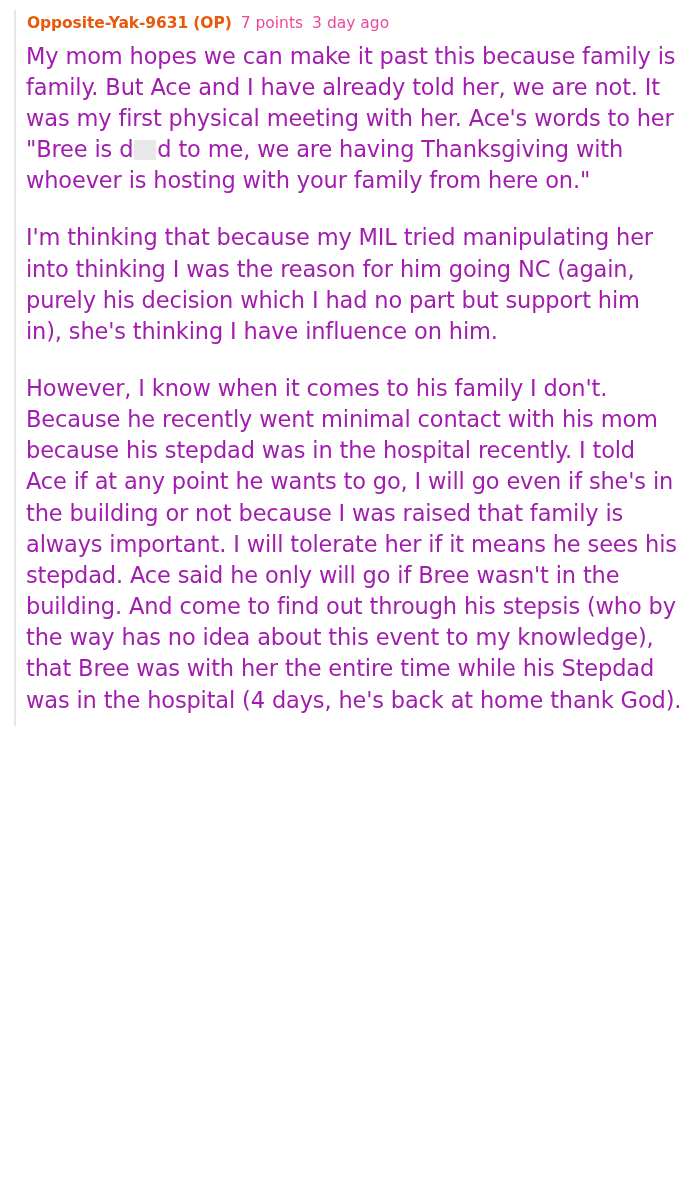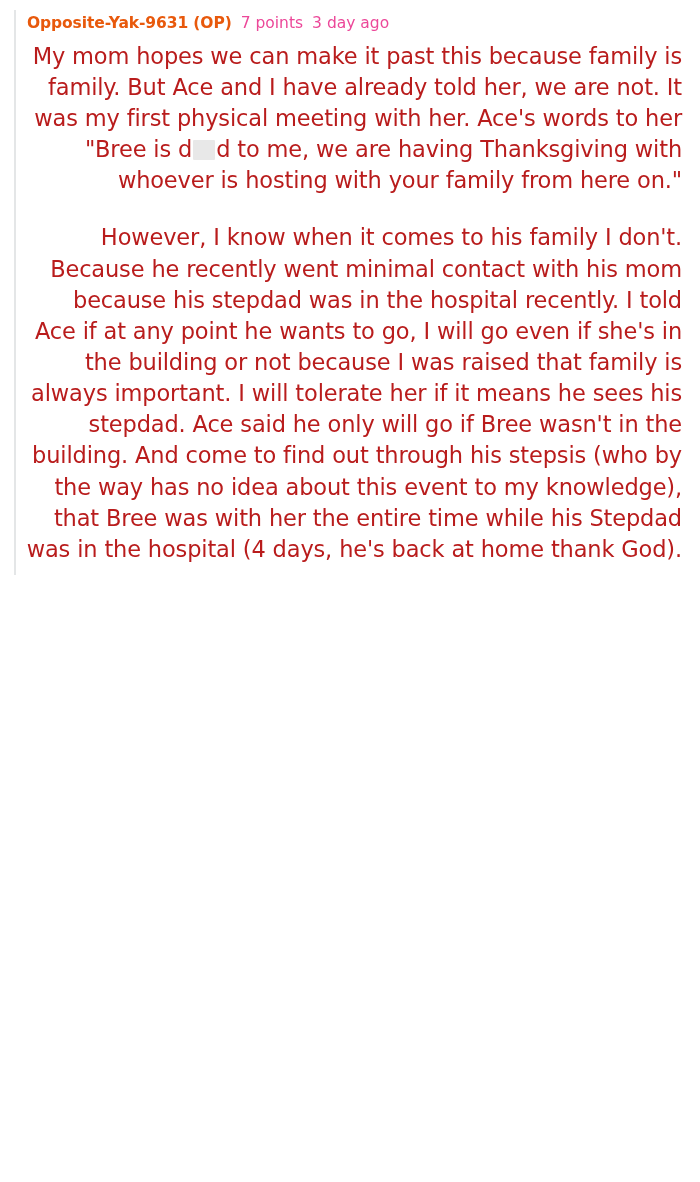--- a/index.html
+++ b/index.html
@@ -51,23 +51,22 @@
   .points,
   .timestamp {
     color: #ec4899;
     font-size: 15.5px;
     font-weight: normal;
   }
 
   .body {
     font-size: 22.5px;
     line-height: 1.385;
-    color: #b91c1c;
+    color: #a21caf;
     letter-spacing: -0.15px;
-    text-align: right;
   }
 
   .body p {
     margin: 0 0 26px 0;
   }
 
   .body p:last-child {
     margin-bottom: 0;
   }
 
@@ -93,17 +92,18 @@
   <div class="meta">
     <span class="author">Opposite-Yak-9631 (OP)</span>
     <span class="points">7 points</span>
     <span class="timestamp">3 day ago</span>
   </div>
 
   <div class="body">
 
     <p><span>My mom hopes we can make it past this because family is family. But Ace and I have already told her, we are not. It was my first physical meeting with her. Ace's words to her "Bree is d</span><span class="redacted"></span><span>d to me, we are having Thanksgiving with whoever is hosting with your family from here on."</span></p>
 
+    <p>I'm thinking that because my MIL tried manipulating her into thinking I was the reason for him going NC (again, purely his decision which I had no part but support him in), she's thinking I have influence on him.</p>
 
     <p>However, I know when it comes to his family I don't. Because he recently went minimal contact with his mom because his stepdad was in the hospital recently. I told Ace if at any point he wants to go, I will go even if she's in the building or not because I was raised that family is always important. I will tolerate her if it means he sees his stepdad. Ace said he only will go if Bree wasn't in the building. And come to find out through his stepsis (who by the way has no idea about this event to my knowledge), that Bree was with her the entire time while his Stepdad was in the hospital (4 days, he's back at home thank God).</p>
 
   </div>
 </div>
 
 </body></html>

